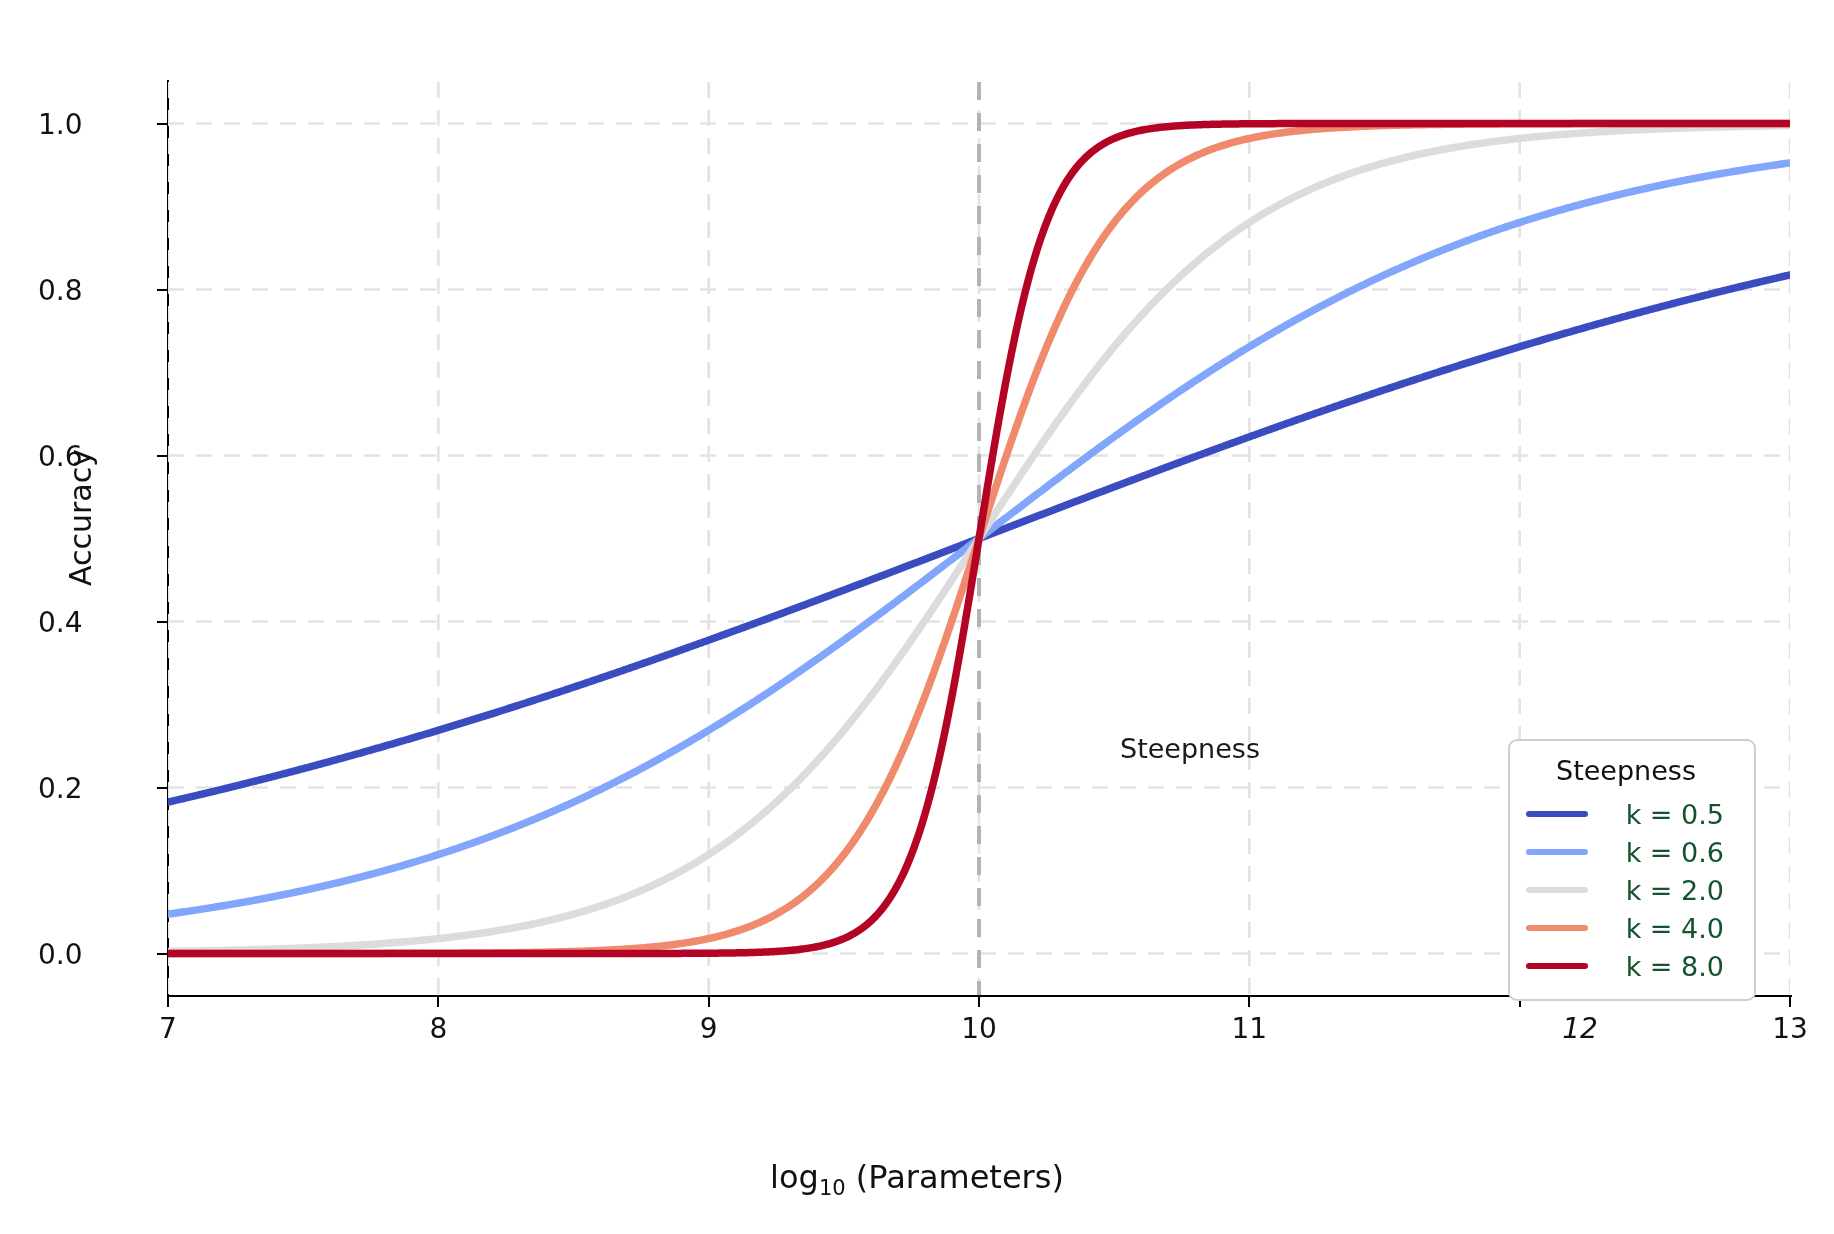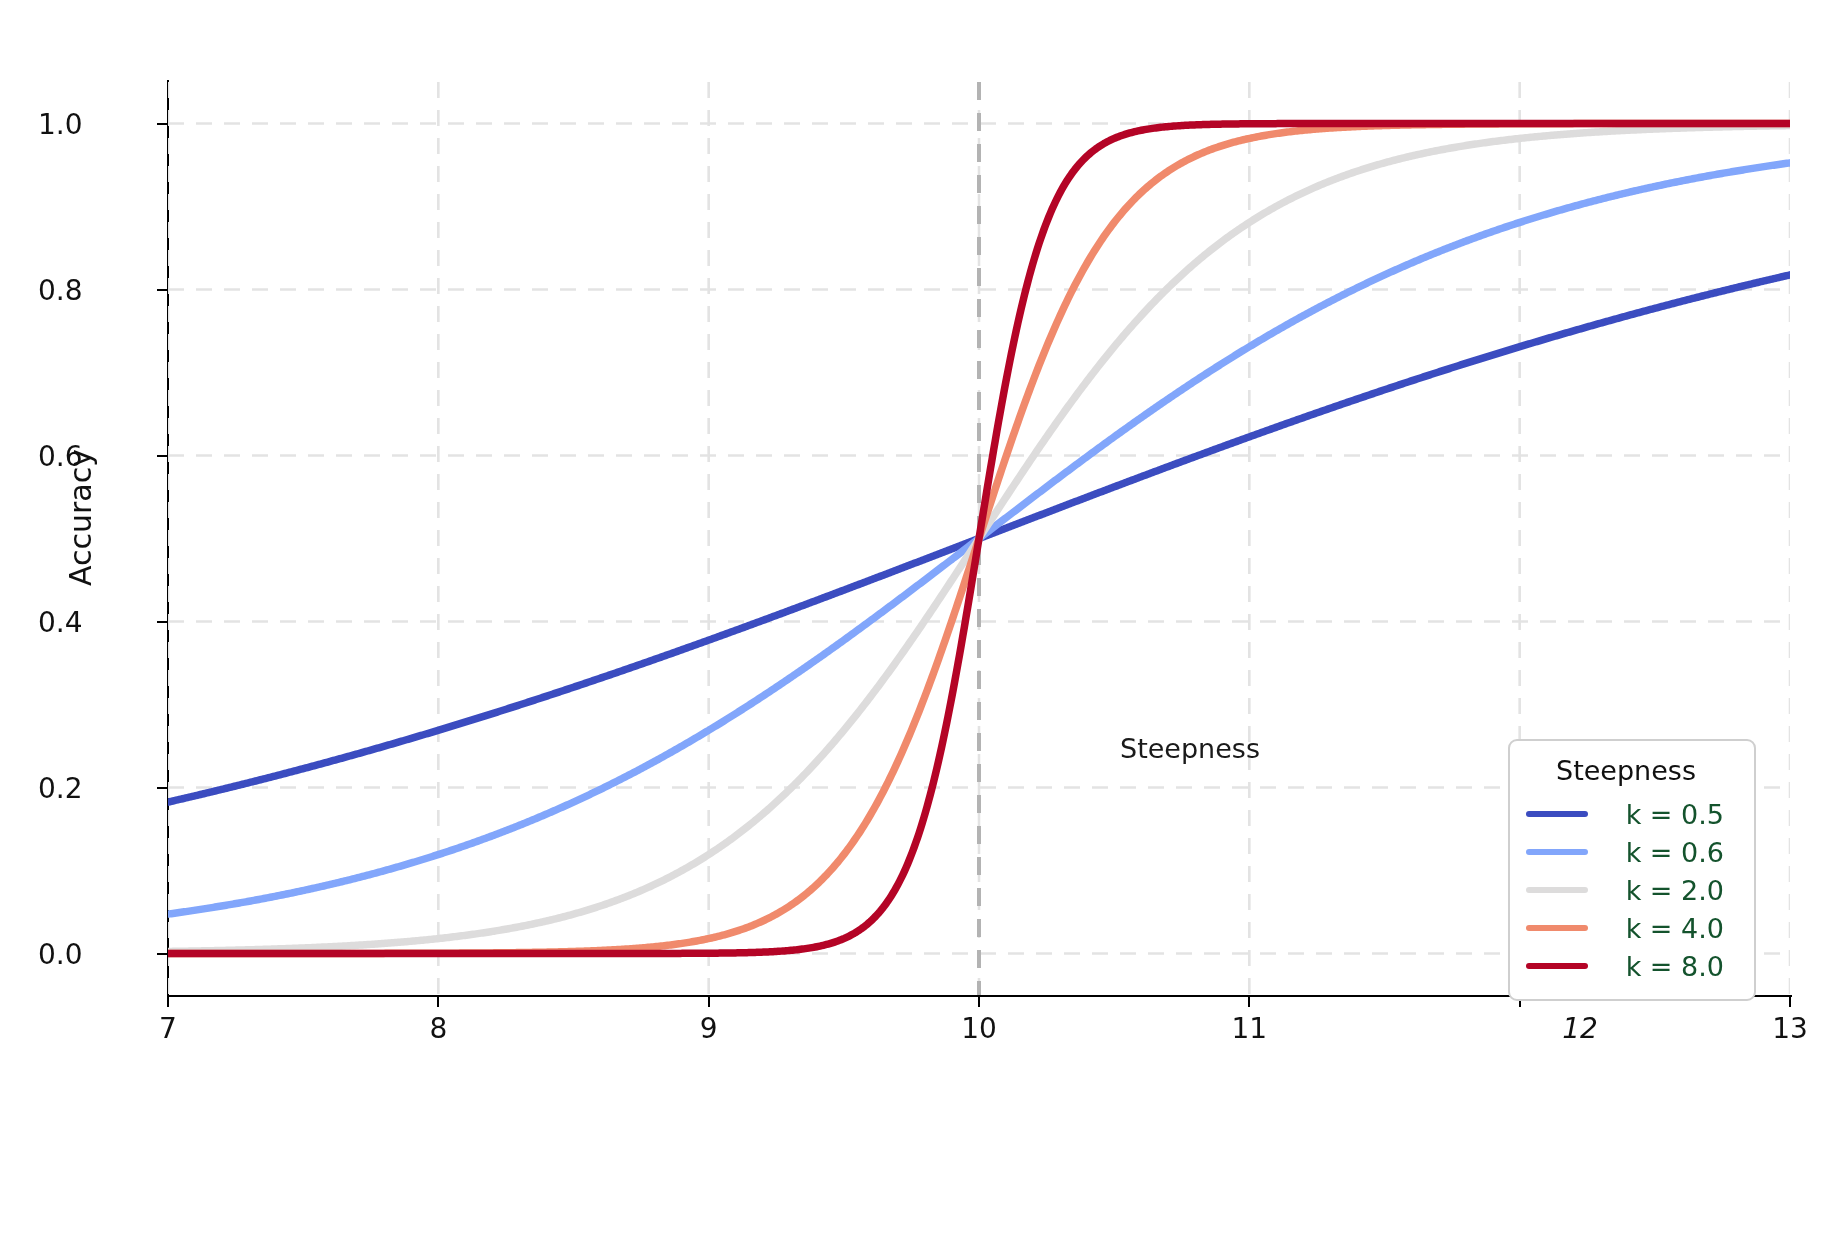--- a/index.html
+++ b/index.html
@@ -155,20 +155,21 @@
       <div class="xtick-mark" style="left: 1248.33px;"></div>
       <div class="xtick-label" style="left: 1249.33px;">11</div>
       <div class="xtick-mark" style="left: 1518.67px;"></div>
       <div class="xtick-label" style="left: 1580px; font-style: italic;">12</div>
       <div class="xtick-mark" style="left: 1789px;"></div>
       <div class="xtick-label" style="left: 1790px;">13</div>
     </div>
 
   <div id="ylabel">Accuracy</div>
 
+  <div id="xlabel"><span>log</span><sub>10</sub> <span>(Parameters)</span></div>
 
   <div id="threshold-label">Steepness</div>
 
   <div id="legend">
     <div id="legend-title">Steepness</div>
     <div id="legend-rows">
         <div class="legend-row">
           <div class="legend-swatch" style="background: rgb(59, 76, 192);"></div>
           <div class="legend-text">k = 0.5</div>
         </div>

